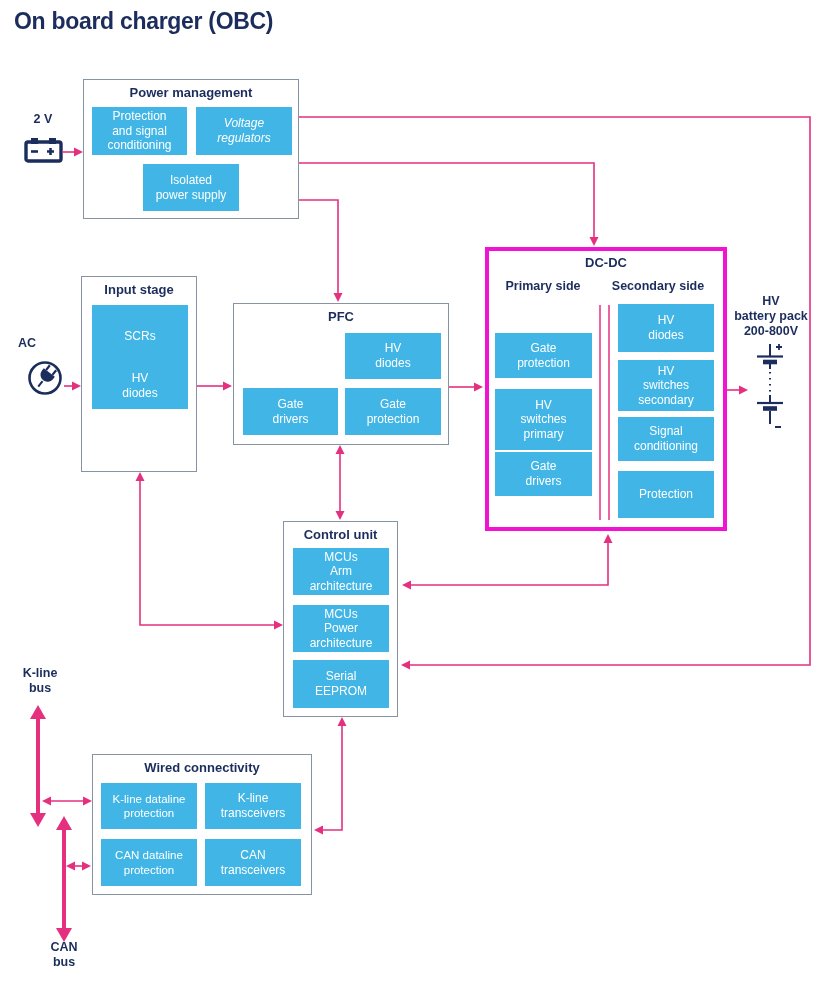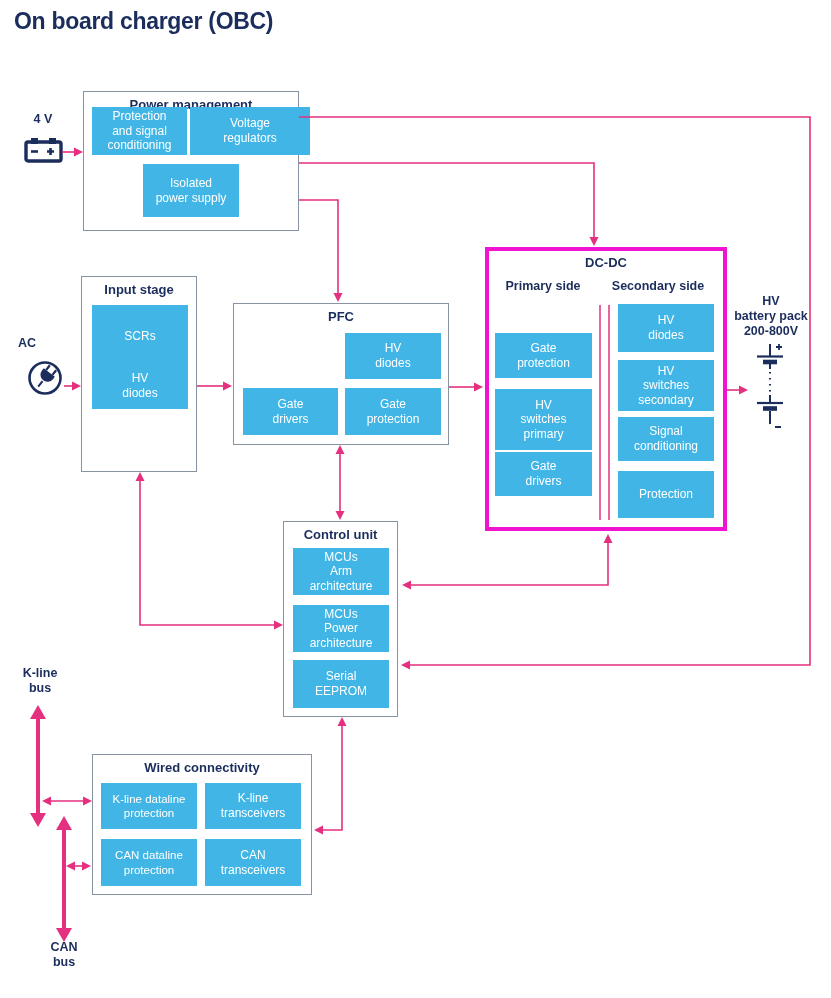--- a/index.html
+++ b/index.html
@@ -46,32 +46,32 @@
   .bar{stroke:var(--pink);stroke-width:1.5;fill:none;}
   .ic{stroke:var(--navy);fill:none;}
 </style>
 </head>
 <body>
 
 <div id="stage">
 
   <div id="title" class="abs">On board charger (OBC)</div>
 
-  <div class="panel" style="left:83px;top:79px;width:216px;height:140px;margin-top:12px;">
+  <div class="panel" style="left:83px;top:79px;width:216px;height:140px;">
     <div class="panel-title">Power management</div>
   </div>
   <div class="chip" style="left:92px;top:107px;width:95px;height:48px;">Protection
 and signal
 conditioning</div>
-  <div class="chip" style="left:190px;top:107px;width:120px;height:48px;">Voltage
+  <div class="chip" style="left:196px;top:107px;width:96px;height:48px;font-style:italic;">Voltage
 regulators</div>
-  <div class="chip" style="left:143px;top:164px;width:96px;height:53px;">Isolated
+  <div class="chip" style="left:143px;top:164px;width:96px;height:47px;">Isolated
 power supply</div>
 
-  <div class="side-label" style="left:16px;top:112px;width:54px;">4 V</div>
+  <div class="side-label" style="left:16px;top:112px;width:54px;">2 V</div>
   <svg class="abs" style="left:22px;top:134px;" width="42" height="32" viewBox="0 0 42 32">
     <rect x="9" y="4" width="7" height="6" fill="#1b2d5c"></rect>
     <rect x="27" y="4" width="7" height="6" fill="#1b2d5c"></rect>
     <rect x="4" y="8" width="35" height="19" rx="2" class="ic" stroke-width="3.4"></rect>
     <path d="M9,17.5 H16" class="ic" stroke-width="2.6"></path>
     <path d="M25,17.5 H32 M28.5,14 V21" class="ic" stroke-width="2.6"></path>
   </svg>
 
   <div class="panel" style="left:81px;top:276px;width:116px;height:196px;">
     <div class="panel-title">Input stage</div>

